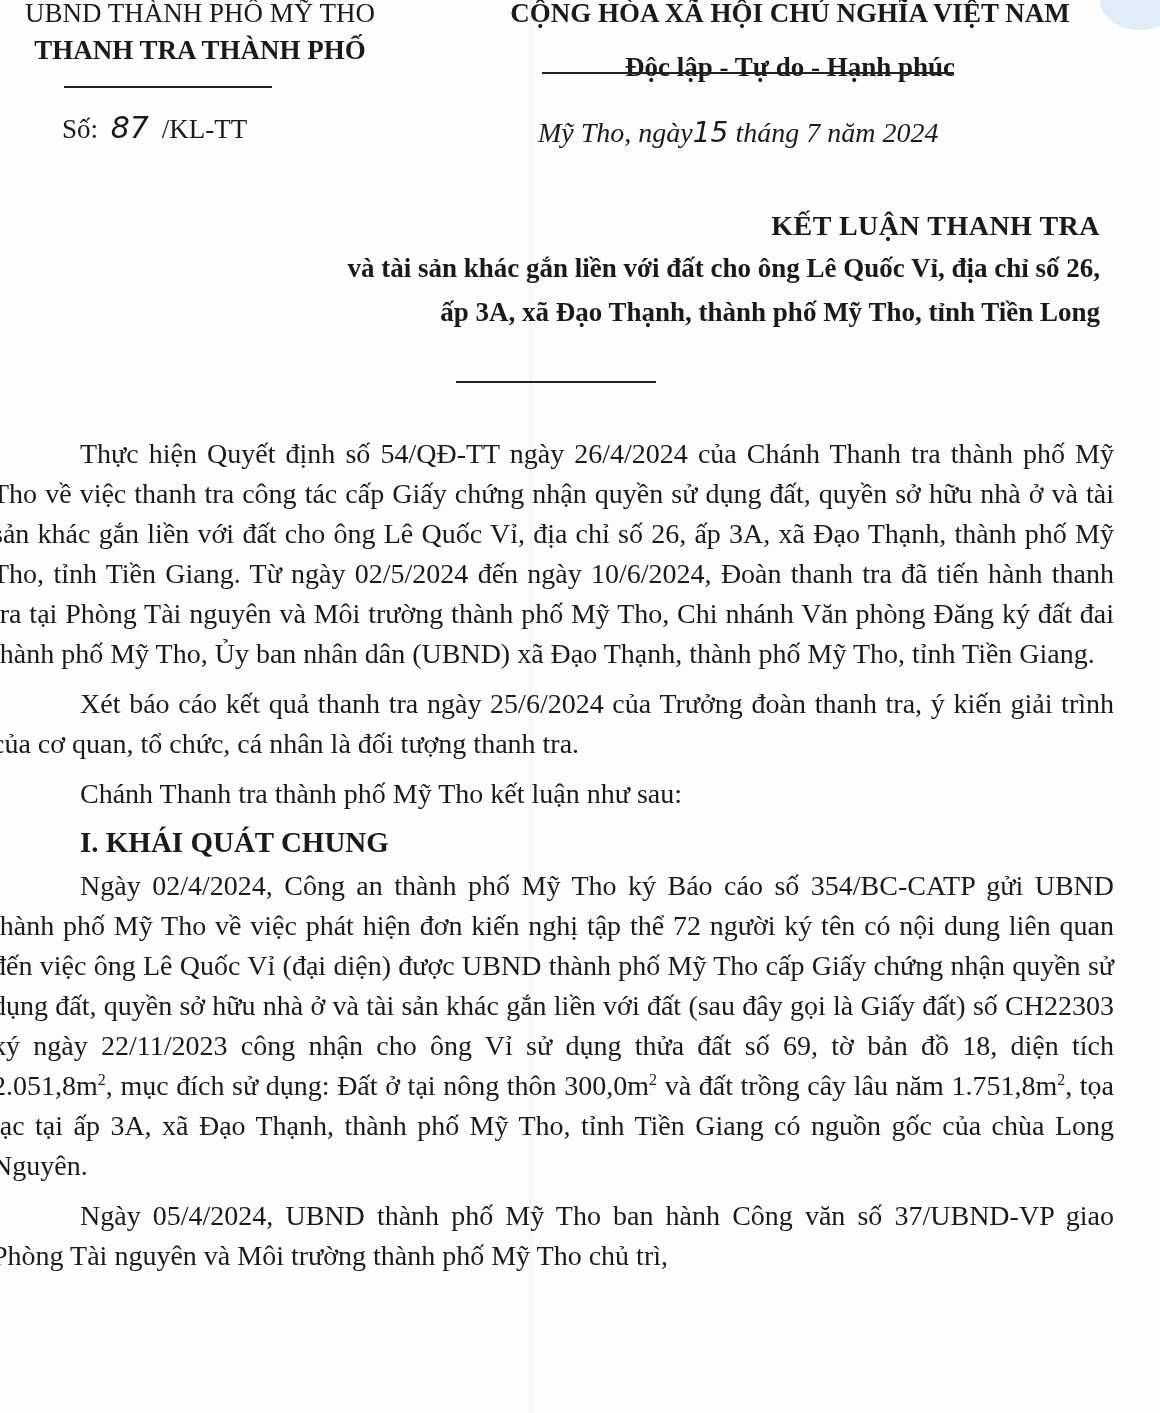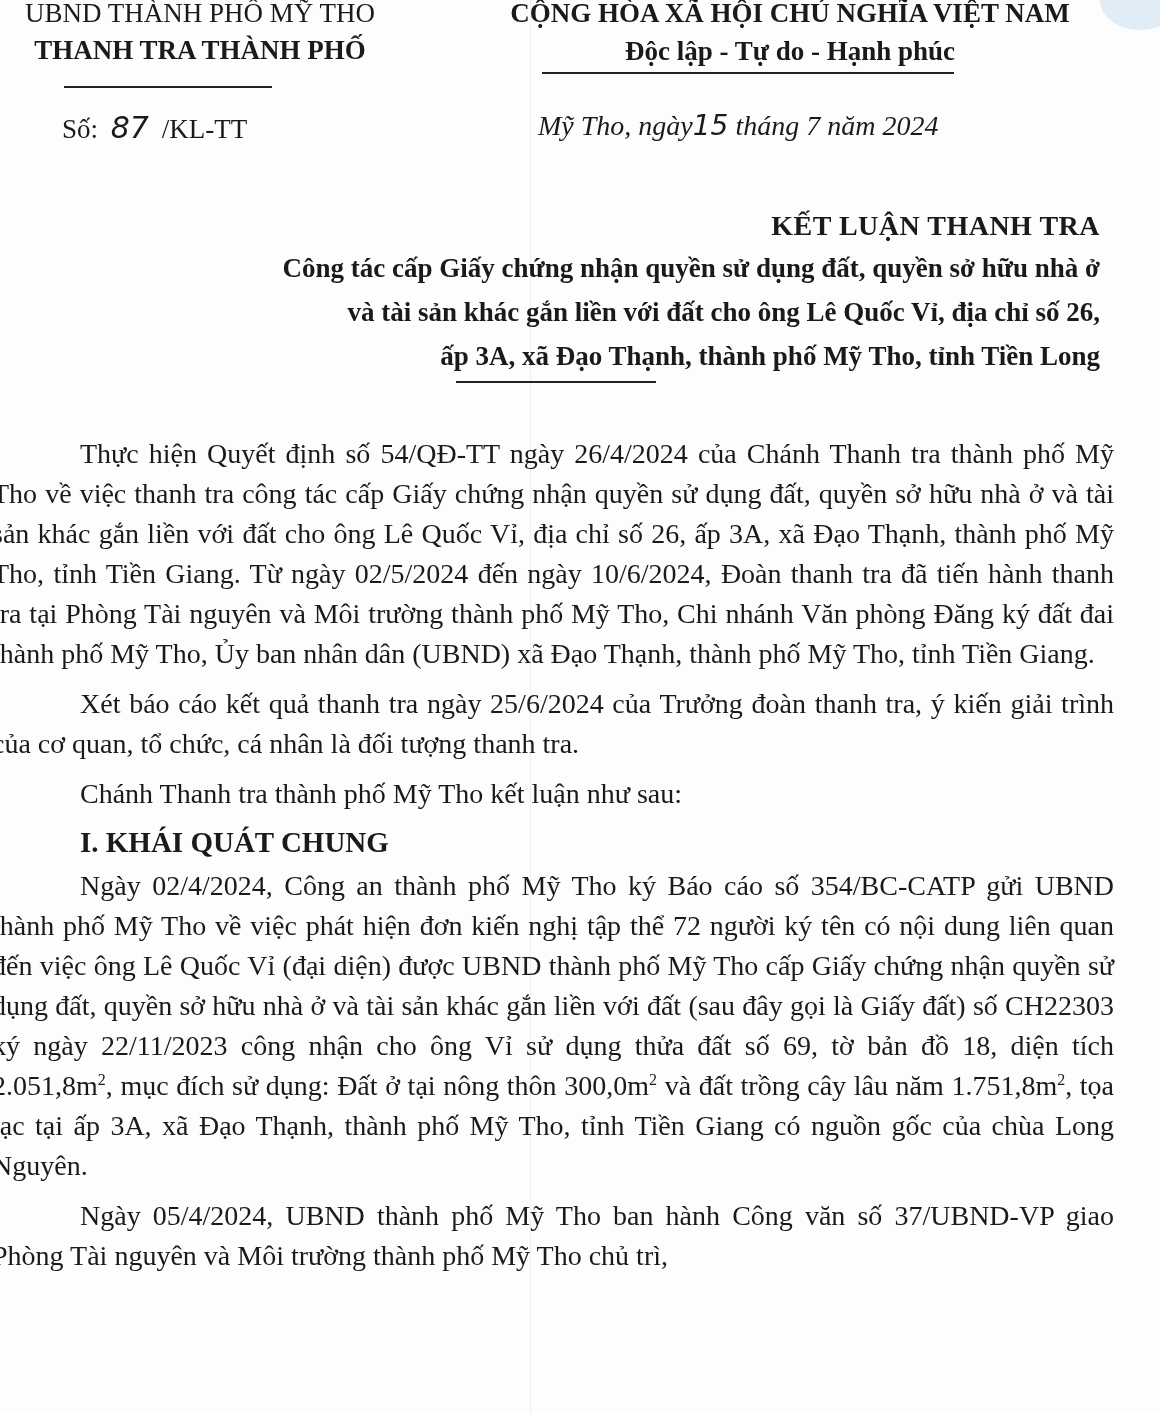--- a/index.html
+++ b/index.html
@@ -20,24 +20,24 @@
   .agency-parent { font-size: 27px; line-height: 38px; white-space: nowrap; }
   .agency-name { font-size: 27px; font-weight: bold; line-height: 36px; white-space: nowrap; }
   .rule-left { position: absolute; left: 64px; top: 86px; width: 208px; height: 2px; background: #222; }
   .doc-number {
     position: absolute; left: 62px; top: 108px; font-size: 27px; line-height: 40px; white-space: nowrap;
   }
   .doc-number .hand { font-family: "DejaVu Sans", sans-serif; font-size: 30px; font-style: italic; margin: 16px 6px; }
 
   .header-right { position: absolute; left: 440px; top: -6px; width: 700px; text-align: center; }
   .nation { font-size: 27px; font-weight: bold; line-height: 38px; white-space: nowrap; }
-  .motto { font-size: 27px; font-weight: bold; line-height: 38px; white-space: nowrap; }
+  .motto { font-size: 27px; font-weight: bold; line-height: 38px; white-space: nowrap; margin-top: 16px; }
   .rule-right { position: absolute; left: 542px; top: 72px; width: 412px; height: 2px; background: #222; }
   .date-line {
-    position: absolute; left: 538px; top: 108px; font-size: 28px; font-style: italic; line-height: 36px; white-space: nowrap;
+    position: absolute; left: 538px; top: 108px; font-size: 28px; font-style: italic; line-height: 49px; white-space: nowrap;
   }
   .date-line .hand { font-family: "DejaVu Sans", sans-serif; font-style: italic; font-size: 28px; }
 
   .title-block { position: absolute; left: 0; top: 206px; width: 1100px; text-align: right; }
   .doc-title { font-size: 28px; font-weight: bold; line-height: 40px; letter-spacing: 0.5px; }
   .doc-subtitle { font-size: 27px; font-weight: bold; line-height: 44px; }
   .rule-mid { position: absolute; left: 456px; top: 381px; width: 200px; height: 2px; background: #222; }
 
   .body-text {
     position: absolute; left: -8px; top: 434px; width: 1122px;
@@ -77,21 +77,20 @@
     <div class="motto">Độc lập - Tự do - Hạnh phúc</div>
   </div>
   <div class="rule-right"></div>
   <div class="date-line">
     <span>Mỹ Tho, ngày</span><span class="hand">15</span>
     <span>tháng  7  năm 2024</span>
   </div>
 
   <div class="title-block">
     <div class="doc-title">KẾT LUẬN THANH TRA</div>
-    <div class="doc-subtitle">Công tác cấp Giấy chứng nhận quyền sử dụng đất, quyền sở hữu nhà ở</div>
     <div class="doc-subtitle">và tài sản khác gắn liền với đất cho ông Lê Quốc Vỉ, địa chỉ số 26,</div>
     <div class="doc-subtitle">ấp 3A, xã Đạo Thạnh, thành phố Mỹ Tho, tỉnh Tiền Long</div>
   </div>
   <div class="rule-mid"></div>
 
   <div class="body-text">
     <p class="para indent">Thực hiện Quyết định số 54/QĐ-TT ngày 26/4/2024 của Chánh Thanh tra thành phố Mỹ Tho về việc thanh tra công tác cấp Giấy chứng nhận quyền sử dụng đất, quyền sở hữu nhà ở và tài sản khác gắn liền với đất cho ông Lê Quốc Vỉ, địa chỉ số 26, ấp 3A, xã Đạo Thạnh, thành phố Mỹ Tho, tỉnh Tiền Giang. Từ ngày 02/5/2024 đến ngày 10/6/2024, Đoàn thanh tra đã tiến hành thanh tra tại Phòng Tài nguyên và Môi trường thành phố Mỹ Tho, Chi nhánh Văn phòng Đăng ký đất đai thành phố Mỹ Tho, Ủy ban nhân dân (UBND) xã Đạo Thạnh, thành phố Mỹ Tho, tỉnh Tiền Giang.</p>
     <div class="gap"></div>
     <p class="para indent">Xét báo cáo kết quả thanh tra ngày 25/6/2024 của Trưởng đoàn thanh tra, ý kiến giải trình của cơ quan, tổ chức, cá nhân là đối tượng thanh tra.</p>
     <div class="gap"></div>

